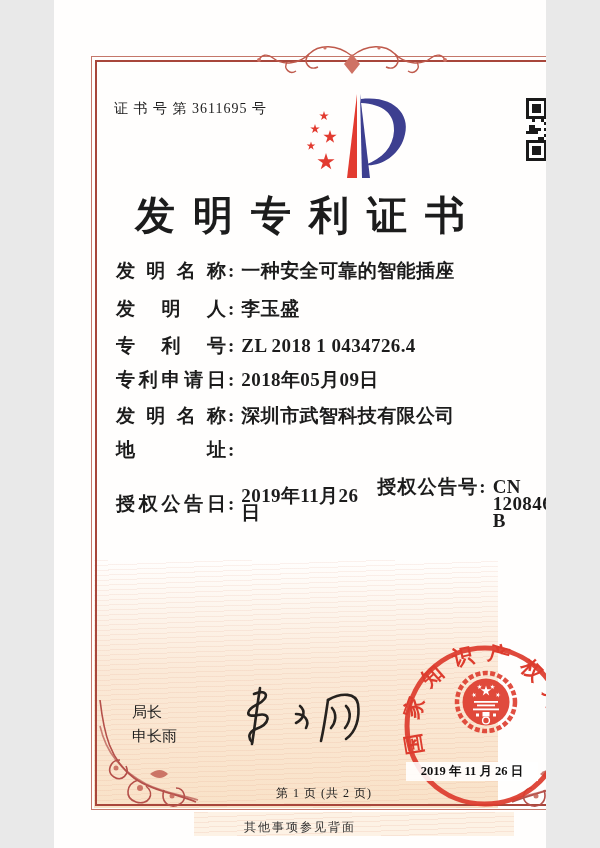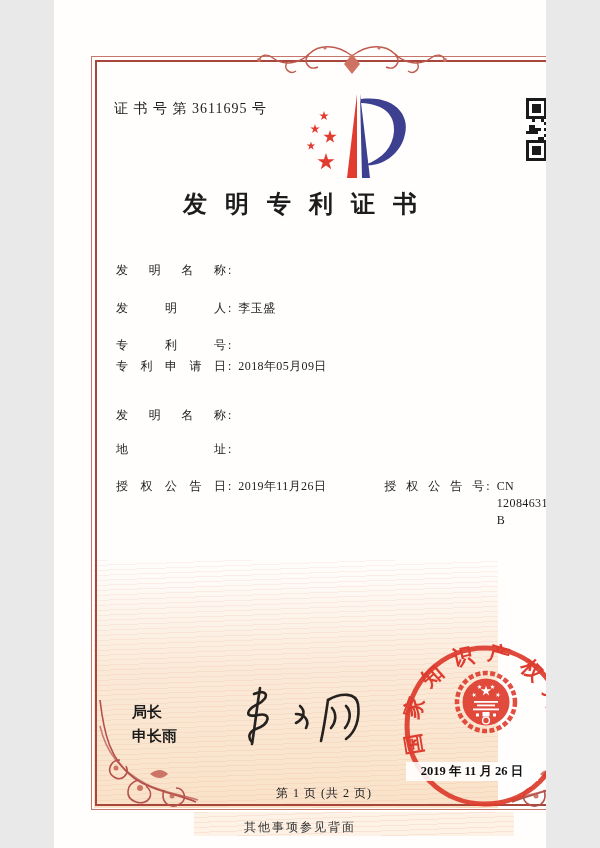--- a/index.html
+++ b/index.html
@@ -19,37 +19,37 @@
   
   .frame-outer{position:absolute;left:37px;top:56px;width:516px;height:752px;
       border:1px solid #c4776a;z-index:1;}
   .frame-inner{position:absolute;left:3px;top:3px;right:3px;bottom:3px;border:2px solid #a8463b;}
 
   .deco{position:absolute;z-index:2;}
 
   .cert-no{position:absolute;left:60px;top:100px;font-size:14px;letter-spacing:1px;z-index:2;}
 
   .title{position:absolute;left:0;top:188px;width:100%;text-align:center;z-index:2;
-     font-size:24px;font-weight:700;letter-spacing:18px;text-indent:18px;}
-
-  .frow{position:absolute;left:62px;display:flex;align-items:flex-start;font-size:12px;z-index:2;line-height:17px;}
+     font-size:40px;font-weight:700;letter-spacing:18px;text-indent:18px;}
+
+  .frow{position:absolute;left:62px;display:flex;align-items:center;font-size:19px;z-index:2;line-height:17px;font-weight:bold;}
   .flabel{display:inline-block;width:110px;text-align:justify;text-align-last:justify;flex:none;}
   .flabel.narrow{width:100px;}
   .fcolon{flex:none;margin:0 7px 0 2px;}
   .fvalue{letter-spacing:.4px;}
   .fvalue.addr{display:inline-block;width:302px;line-height:19px;}
   .fvalue.w136{display:inline-block;width:136px;flex:none;}
-  .pair2{display:flex;margin-left:10px;}
+  .pair2{display:flex;}
 
   .paras{position:absolute;left:60px;top:506px;width:482px;z-index:2;
      font-size:13px;line-height:18px;text-align:justify;}
   .paras p{margin:0 0 1px 0;text-indent:2em;}
 
   .official{position:absolute;left:78px;top:700px;z-index:3;
-     font-family:"Liberation Sans","DejaVu Sans",sans-serif;font-weight:700;font-size:15px;line-height:24px;}
+     font-family:"Liberation Sans","DejaVu Sans",sans-serif;font-weight:400;font-size:15px;line-height:24px;}
   .signature{position:absolute;left:170px;top:684px;width:150px;height:64px;z-index:3;}
 
   .seal{position:absolute;left:348px;top:643px;width:166px;height:166px;z-index:3;}
   .seal svg{position:absolute;left:0;top:0;}
   .seal-date{position:absolute;left:4px;top:103px;width:132px;text-align:center;z-index:4;
      font-size:12.5px;font-weight:700;color:#111;background:rgba(255,255,255,.88);padding:1px 0;margin-top:16px;}
 
   .page-number{position:absolute;left:0;top:785px;width:100%;text-align:center;font-size:12px;z-index:2;letter-spacing:1px;padding-left:24px;}
   .back-note{position:absolute;left:0;top:819px;width:100%;text-align:center;font-size:12px;z-index:2;letter-spacing:2px;color:#333;}
 
@@ -375,38 +375,41 @@
           <rect x="60" y="60" width="3" height="3"></rect>
         </g>
     </svg>
   </div>
 
   <div class="title">发明专利证书</div>
 
   <div class="frow" style="top:262px">
     <span class="flabel">发明名称</span>
       <span class="fcolon">:</span>
+    <span class="fvalue">一种安全可靠的智能插座</span>
   </div>
   <div class="frow" style="top:300px">
     <span class="flabel">发明人</span>
       <span class="fcolon">:</span>
     <span class="fvalue">李玉盛</span>
   </div>
   <div class="frow" style="top:337px">
     <span class="flabel">专利号</span>
       <span class="fcolon">:</span>
-  </div>
-  <div class="frow" style="top:358px">
+    <span class="fvalue">ZL 2018 1 0434726.4</span>
+  </div>
+  <div class="frow" style="top:371px">
     <span class="flabel">专利申请日</span>
       <span class="fcolon">:</span>
     <span class="fvalue">2018年05月09日</span>
   </div>
   <div class="frow" style="top:407px">
     <span class="flabel">发明名称</span>
       <span class="fcolon">:</span>
+    <span class="fvalue">深圳市武智科技有限公司</span>
   </div>
   <div class="frow" style="top:441px">
     <span class="flabel">地址</span>
       <span class="fcolon">:</span>
   </div>
   <div class="frow" style="top:478px">
     <span class="flabel">授权公告日</span>
       <span class="fcolon">:</span>
     <span class="fvalue w136">2019年11月26日</span>
     <span class="pair2">

